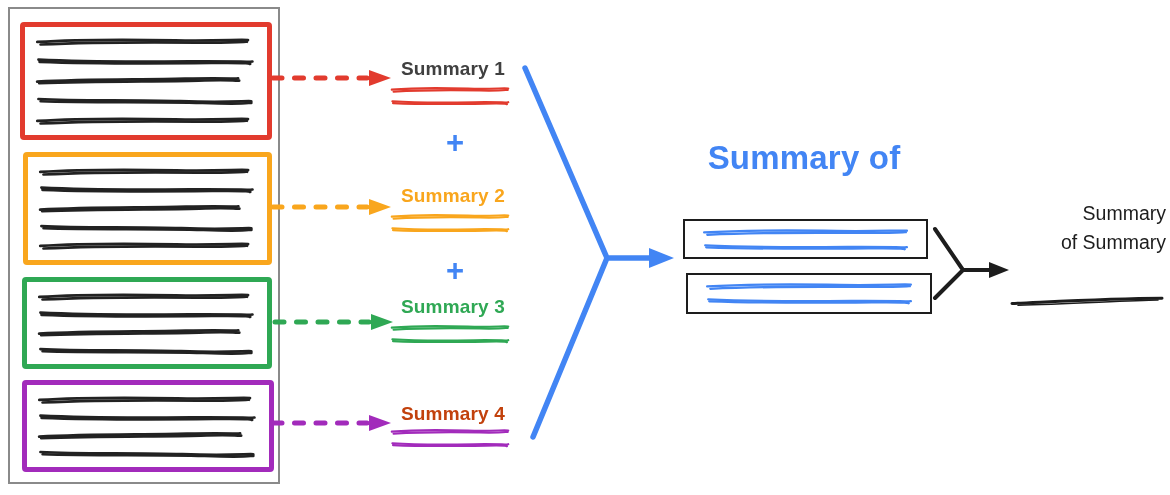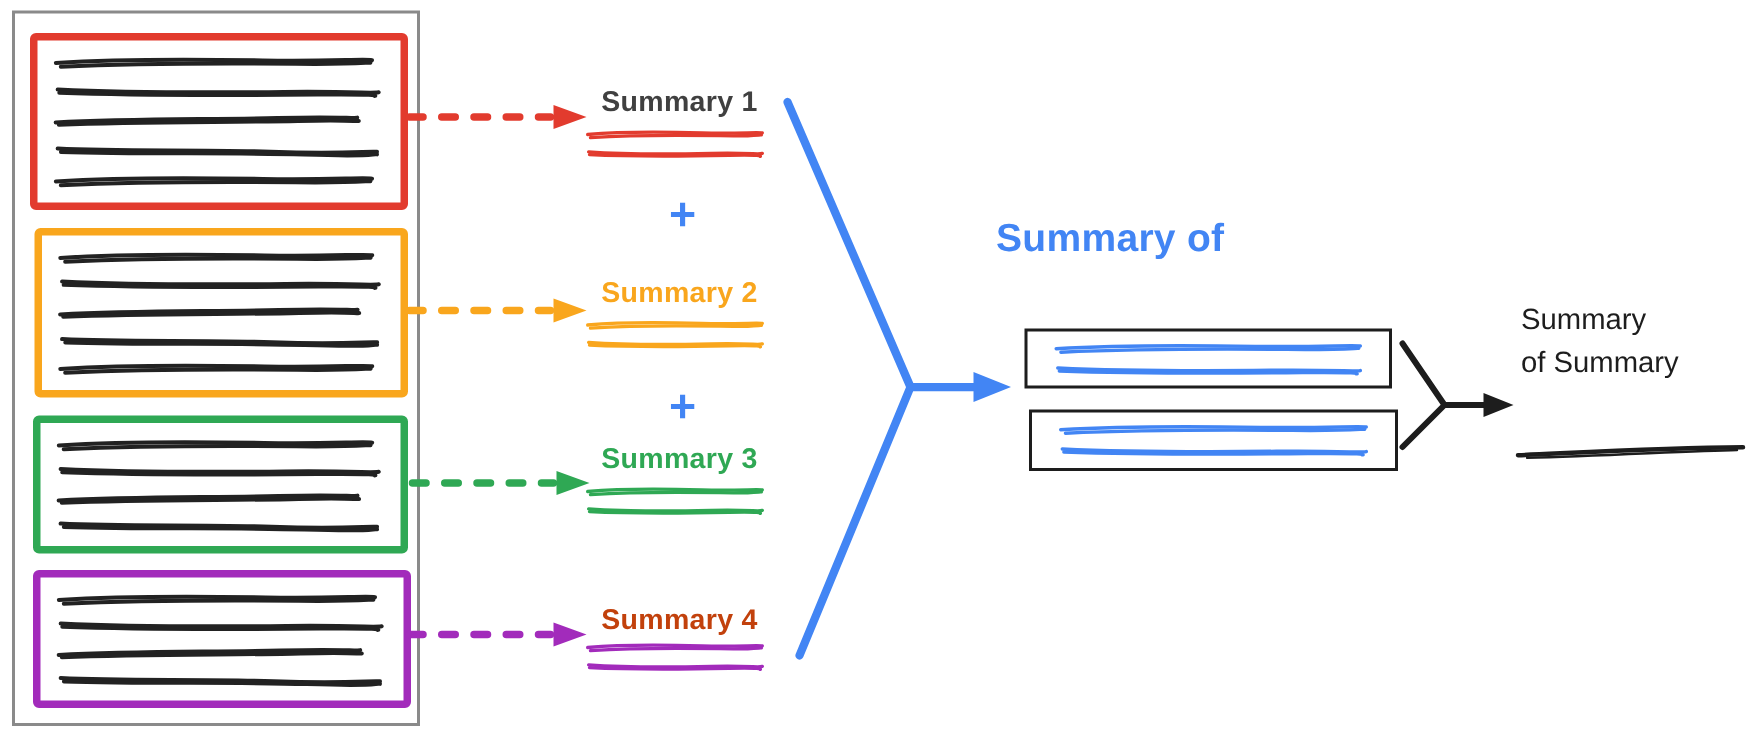--- a/index.html
+++ b/index.html
@@ -23,28 +23,28 @@
   .dash-arrow{position:absolute;width:124px;height:18px}
   .dash-arrow svg{display:block;width:100%;height:100%}
 
   .summary-label{position:absolute;left:390px;width:126px;text-align:center;font-size:19px;font-weight:600;letter-spacing:.2px;line-height:22px}
   .summary-scribbles{position:absolute;left:390px;width:120px;height:22px;justify-content:space-between}
   .summary-scribbles .scribble{height:9px}
   .summary-scribbles .scribble path{stroke-width:2.2}
 
   .plus{position:absolute;left:440px;width:30px;text-align:center;font-size:31px;font-weight:700;line-height:30px}
 
-  .sos-title{position:absolute;left:664px;top:138px;width:280px;font-size:26px;font-weight:700;line-height:40px;letter-spacing:.2px}
+  .sos-title{position:absolute;left:664px;top:138px;width:280px;text-align:center;font-size:33px;font-weight:700;line-height:40px;letter-spacing:.2px}
 
   .sos-box{position:absolute;border:2.5px solid #1d1d1d;background:#fff}
   .sos-scribbles{padding:3px 16px;justify-content:space-around}
   .sos-scribbles .scribble{height:10px}
   .sos-scribbles .scribble path{stroke-width:2.3}
 
-  .final-label{position:absolute;left:1014px;top:199px;width:152px;text-align:left;font-size:19.5px;font-weight:500;line-height:29px;color:#1c1c1c}
+  .final-label{position:absolute;left:1014px;top:199px;width:152px;text-align:right;font-size:19.5px;font-weight:500;line-height:29px;color:#1c1c1c}
 
   svg.shape{position:absolute;display:block}
 </style>
 </head>
 <body>
 
 <div class="canvas">
 
   <div class="doc-stack">
     <div class="doc-box" style="left: 10px; top: 13px; width: 252px; height: 118px; border-color: rgb(226, 59, 46);">

